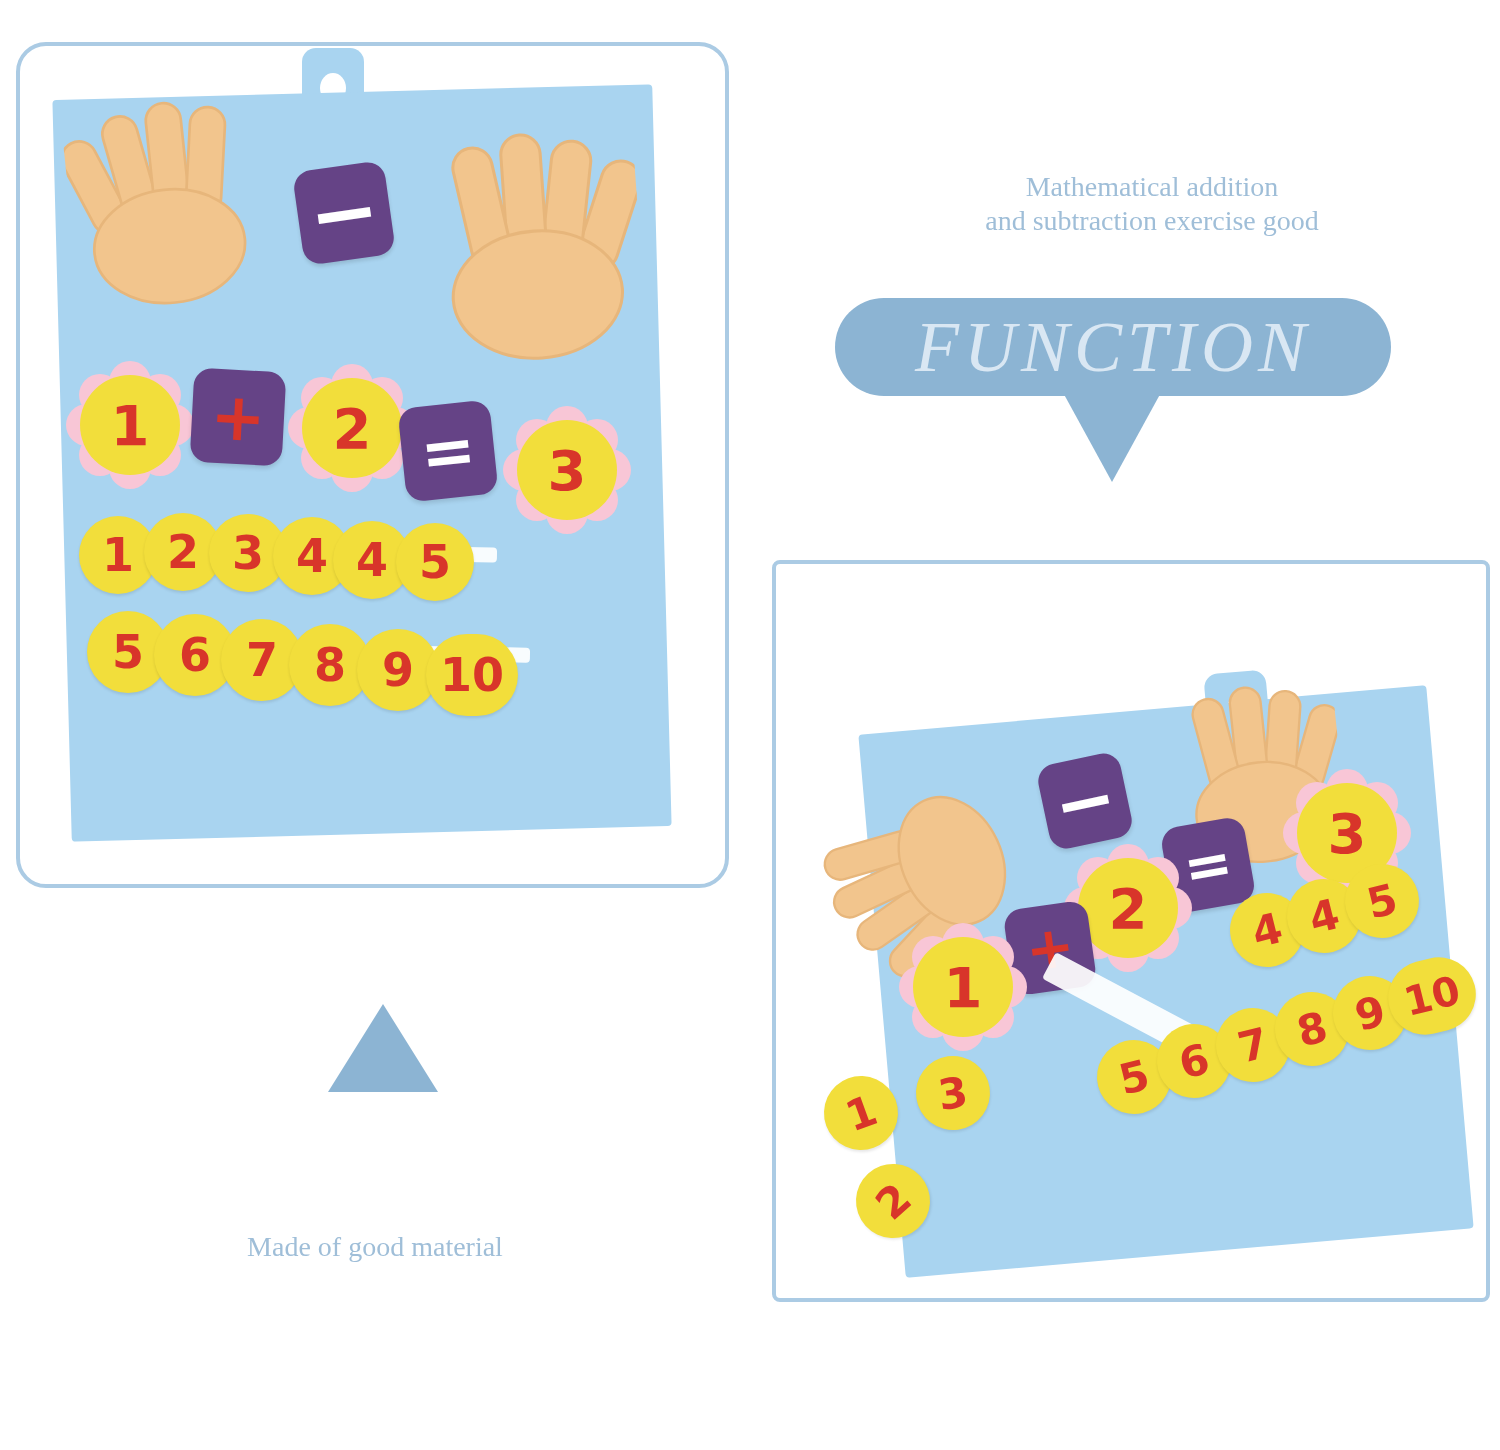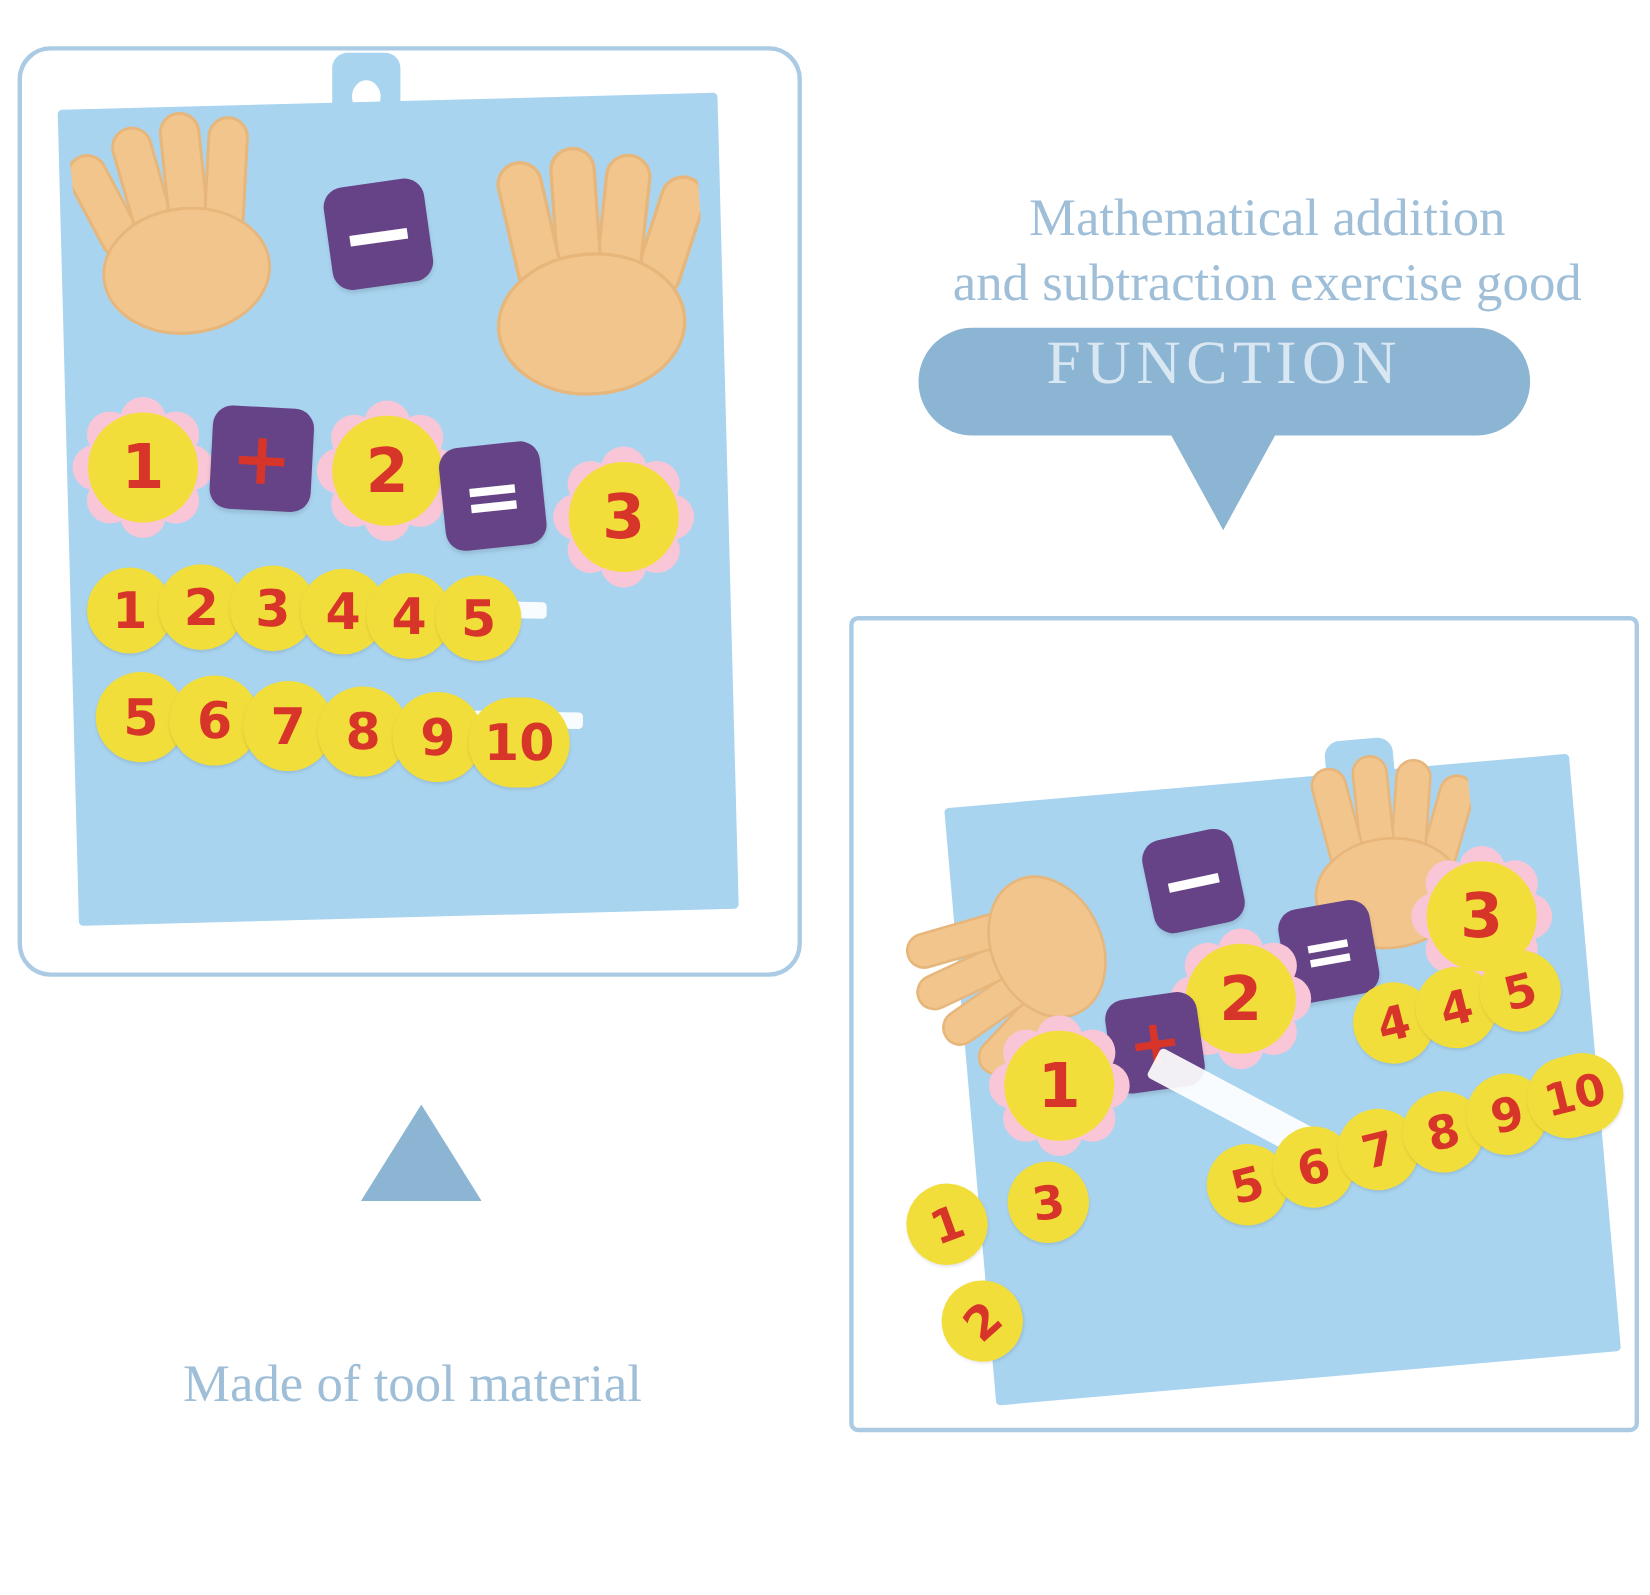--- a/index.html
+++ b/index.html
@@ -46,26 +46,26 @@
            font:700 56px "DejaVu Sans", sans-serif;color:var(--red);}
   .coin{position:absolute;width:78px;height:78px;border-radius:50%;background:var(--yellow);
         display:flex;align-items:center;justify-content:center;
         font:700 46px "DejaVu Sans", sans-serif;color:var(--red);box-shadow:0 2px 3px rgba(0,0,0,.10);}
   .coin.c2{width:82px;height:82px;}
   .coin.c3{width:74px;height:74px;font-size:42px;}
   .coin.wide{width:92px;border-radius:46px;}
   .coin.wide3{width:88px;border-radius:44px;font-size:40px;}
   .strip{position:absolute;background:rgba(255,255,255,.92);border-radius:4px;}
   .pill{position:absolute;background:var(--blue);border-radius:60px;
-        display:flex;justify-content:center;
-        color:var(--blue-text);font-size:56px;letter-spacing:5px;}
+        display:flex;align-items:center;justify-content:center;
+        color:var(--blue-text);font-size:72px;letter-spacing:5px;font-style:italic;}
   .tail{position:absolute;background:var(--blue);}
   .tail-down{clip-path:polygon(6% 0, 94% 0, 50% 100%);}
   .tail-up{clip-path:polygon(50% 0, 100% 100%, 0 100%);}
-  .desc{position:absolute;color:var(--desc);font-size:48px;text-align:center;line-height:1.22;}
+  .desc{position:absolute;color:var(--desc);font-size:28px;text-align:center;line-height:1.22;}
 </style>
 </head>
 <body>
 
 <svg width="0" height="0" style="position:absolute">
   <defs>
     <g id="fist">
       <rect x="4" y="22" width="26" height="74" rx="13" transform="rotate(-22 17 59)"></rect>
       <rect x="32" y="8" width="26" height="84" rx="13" transform="rotate(-10 45 50)"></rect>
       <rect x="60" y="2" width="26" height="88" rx="13"></rect>
@@ -245,16 +245,16 @@
     <div class="coin c3" style="left:140px;top:492px;transform:rotate(-8deg)">
         <span>3</span>
       </div>
     <div class="coin c3" style="left:80px;top:600px;transform:rotate(-42deg)">
         <span>2</span>
       </div>
   </div>
 
   <div class="tail tail-up" style="left:328px;top:1004px;width:110px;height:88px"></div>
   <div class="desc" style="left:60px;top:1230px;width:630px">
-    <div>Made of tool material</div>
+    <div>Made of good material</div>
   </div>
 
 </div>
 
 </body></html>

